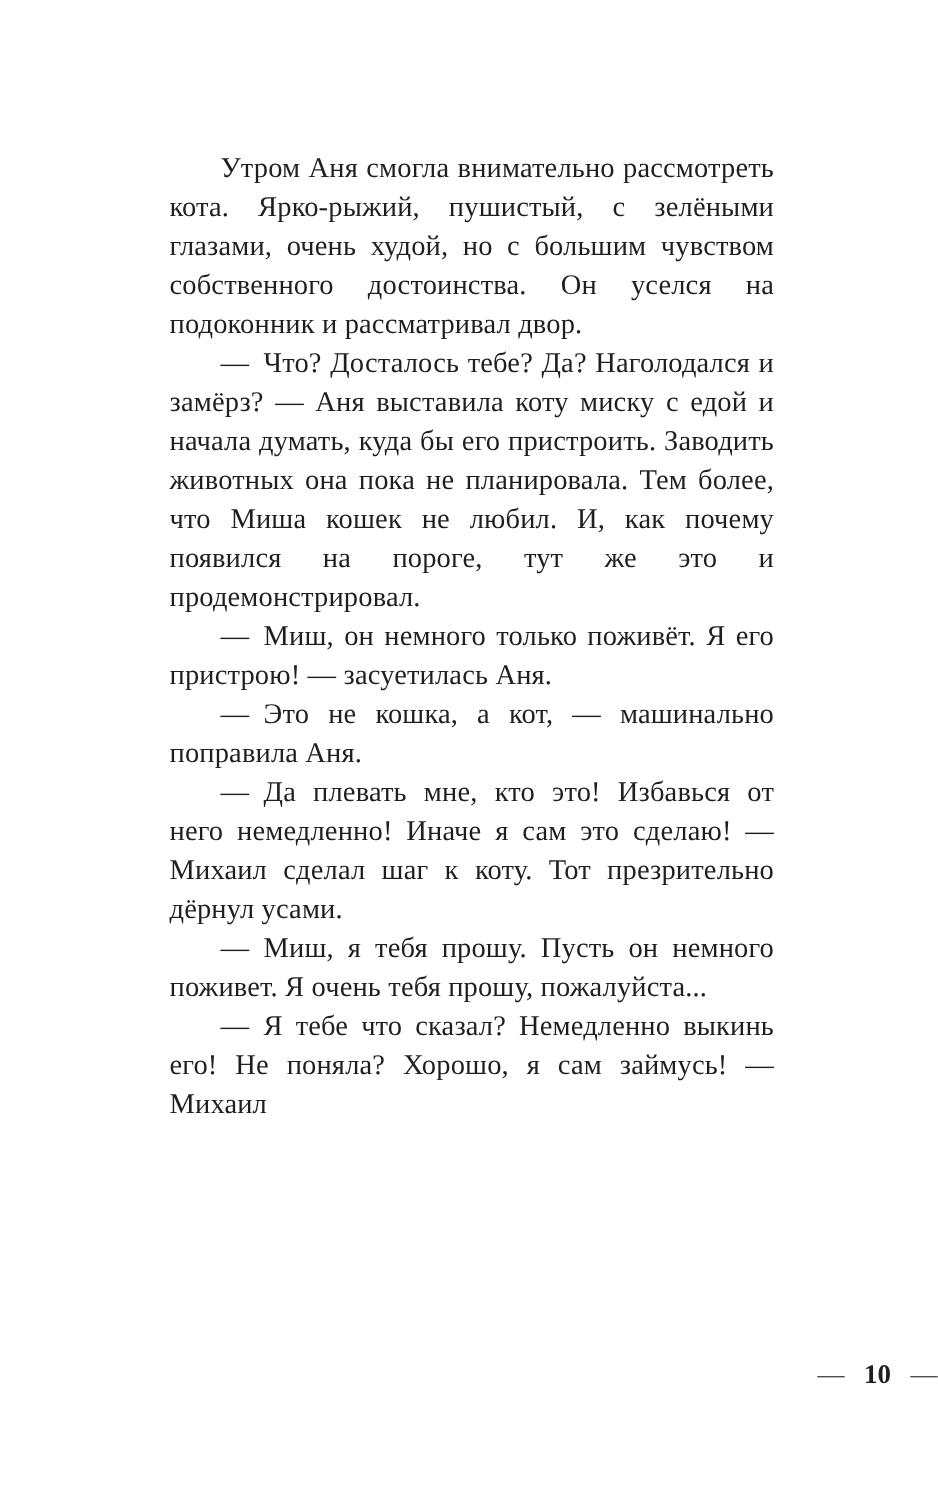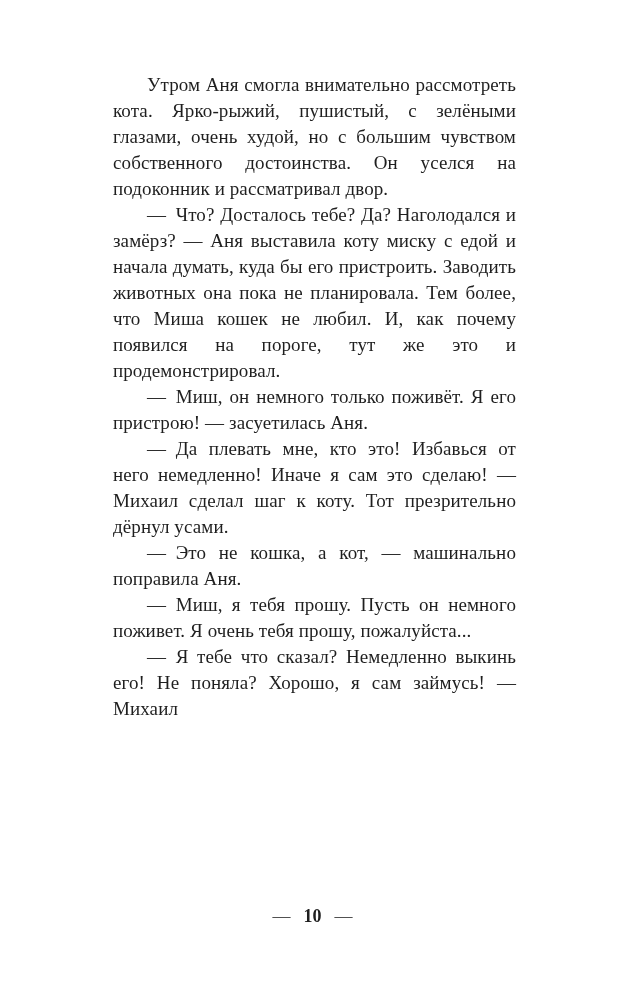--- a/index.html
+++ b/index.html
@@ -17,39 +17,39 @@
     position: relative;
     width: 625px;
     height: 1000px;
     background: #ffffff;
     color: #1f1f1f;
   }
   .text-body {
     position: absolute;
     left: 113px;
     right: 109px;
-    top: 72px;
+    top: 100px;
     text-align: justify;
     font-size: 19px;
     line-height: 26px;
     letter-spacing: 0.1px;
     hyphens: auto;
     -webkit-hyphens: auto;
   }
   .para {
     margin: 0;
     padding: 0;
     text-indent: 34px;
   }
   .folio {
     position: absolute;
     top: 903px;
     left: 0;
     right: 0;
-    text-align: center;
+    text-align: right;
     font-size: 18px;
     line-height: 26px;
     color: #2a2a2a;
   }
   .folio .dash {
     color: #4a4a4a;
     font-weight: 400;
   }
   .folio .num {
     font-weight: 700;
@@ -58,21 +58,21 @@
   }
 </style>
 </head>
 <body>
 
 <div class="book-page">
   <div class="text-body">
     <p class="para">Утром Аня смогла внимательно рассмотреть кота. Ярко-рыжий, пушистый, с зелёными глазами, очень худой, но с большим чувством собственного достоинства. Он уселся на подоконник и рассматривал двор.</p>
     <p class="para">— Что? Досталось тебе? Да? Наголодался и замёрз? — Аня выставила коту миску с едой и начала думать, куда бы его пристроить. Заводить животных она пока не планировала. Тем более, что Миша кошек не любил. И, как почему появился на пороге, тут же это и продемонстрировал.</p>
     <p class="para">— Миш, он немного только поживёт. Я его пристрою! — засуетилась Аня.</p>
+    <p class="para">— Это не кошка, а кот, — машинально поправила Аня.</p>
     <p class="para">— Да плевать мне, кто это! Избавься от него немедленно! Иначе я сам это сделаю! — Михаил сделал шаг к коту. Тот презрительно дёрнул усами.</p>
-    <p class="para">— Это не кошка, а кот, — машинально поправила Аня.</p>
     <p class="para">— Миш, я тебя прошу. Пусть он немного поживет. Я очень тебя прошу, пожалуйста...</p>
     <p class="para">— Я тебе что сказал? Немедленно выкинь его! Не поняла? Хорошо, я сам займусь! — Михаил</p>
   </div>
   <div class="folio">
     <span class="dash">—</span><span class="num">10</span><span class="dash">—</span>
   </div>
 </div>
 
 </body></html>

